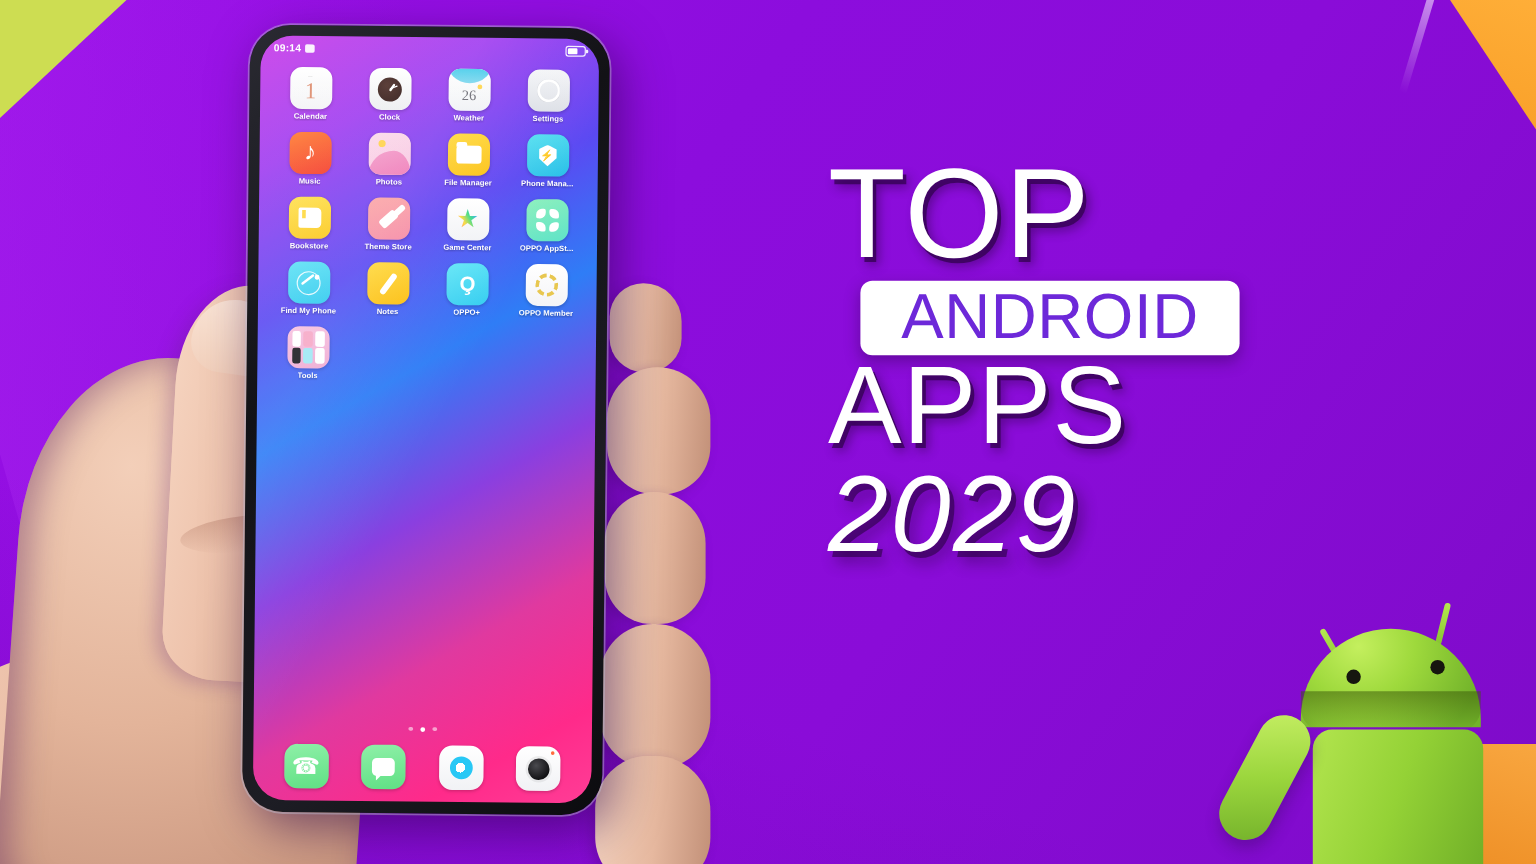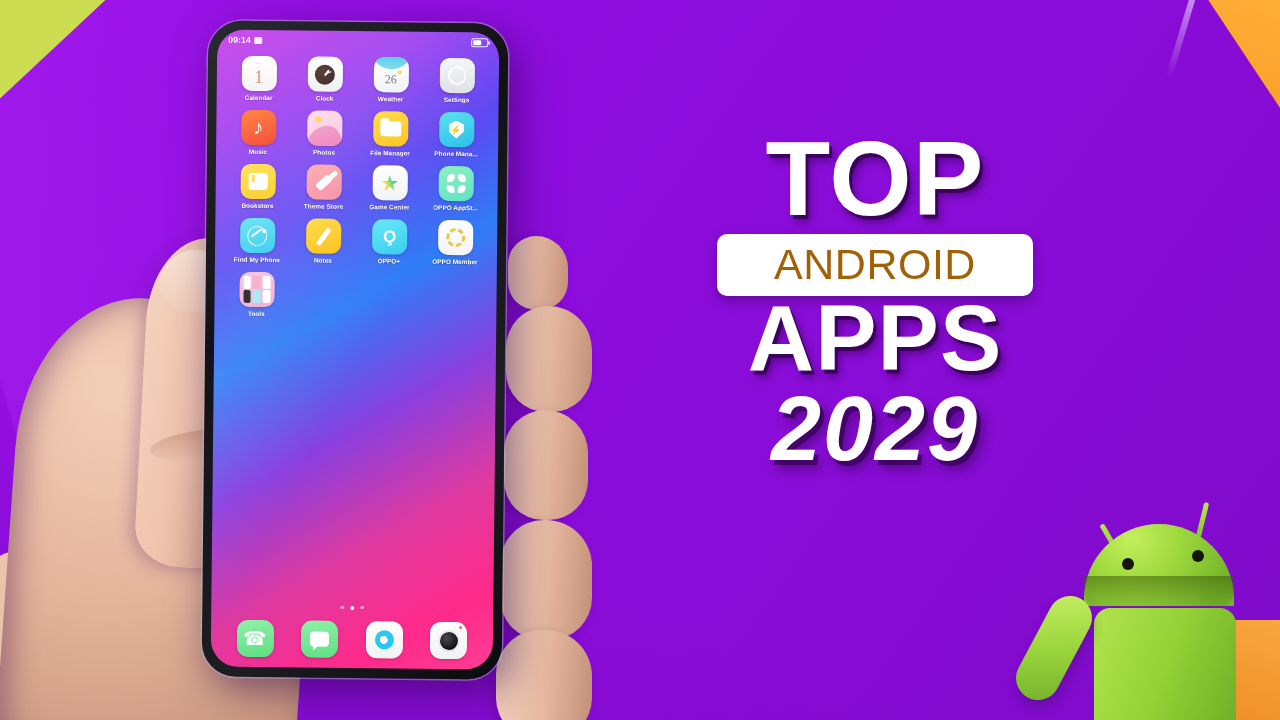--- a/index.html
+++ b/index.html
@@ -304,38 +304,38 @@
      background:radial-gradient(circle at 46% 50%, #fff 0 4px, #28c8f5 4px 9.5px); }
   .d-cam { background:linear-gradient(180deg,#fff,#f1f2f5); position:relative; }
   .d-cam .lens { width:18px; height:18px; border-radius:50%;
      background:radial-gradient(circle at 38% 34%, #4a4a4f, #131316 70%);
      box-shadow:0 0 0 2px rgba(0,0,0,.06); }
   .d-cam .flash { position:absolute; right:5px; top:4px; width:3px; height:3px; border-radius:50%; background:#ff6b3d; }
 
   
   #title { position:absolute; left:690px; top:130px; width:370px; }
   .t-line {
-    color:#fff; font-weight:bold; text-align:center; line-height:.92;
+    color:#fff; font-weight:normal; text-align:left; line-height:.92;
     letter-spacing:1px;
     text-shadow:
       3px 4px 0 rgba(35,0,55,.60),
       5px 7px 9px rgba(30,0,48,.45);
   }
   .t-top  { font-size:106px; }
   .t-apps { font-size:92px; margin-top:-2px; }
   .t-year { font-size:90px; font-style:italic; letter-spacing:2px; margin-top:8px;
     text-shadow: 4px 5px 0 rgba(35,0,55,.55), 7px 9px 12px rgba(28,0,45,.45); }
 
   .badge {
     margin:6px auto 2px auto; width:316px; height:62px; background:#fff;
     border-radius:10px; display:flex; align-items:center; justify-content:center;
     box-shadow:0 5px 12px rgba(30,0,50,.35);
   }
   .badge span {
-    font-size:43px; color:#a16207; letter-spacing:.5px; font-weight:400;
+    font-size:53px; color:#6d28d9; letter-spacing:.5px; font-weight:400;
     font-family:"Liberation Sans", sans-serif;
   }
 
   
   #droid { position:absolute; right:18px; bottom:-6px; width:250px; height:230px; }
   .d-head {
     position:absolute; left:72px; top:28px; width:150px; height:82px;
     background:radial-gradient(70% 120% at 32% 18%, #c4ef5e 0%, #9ed93c 45%, #72b32a 100%);
     border-radius:78px 78px 0 0;
   }

